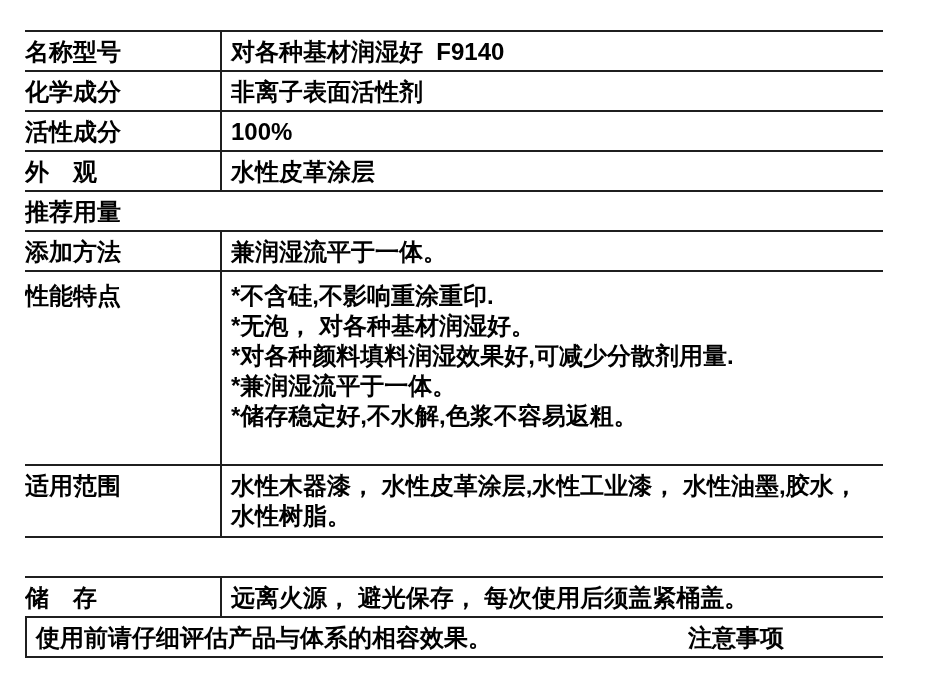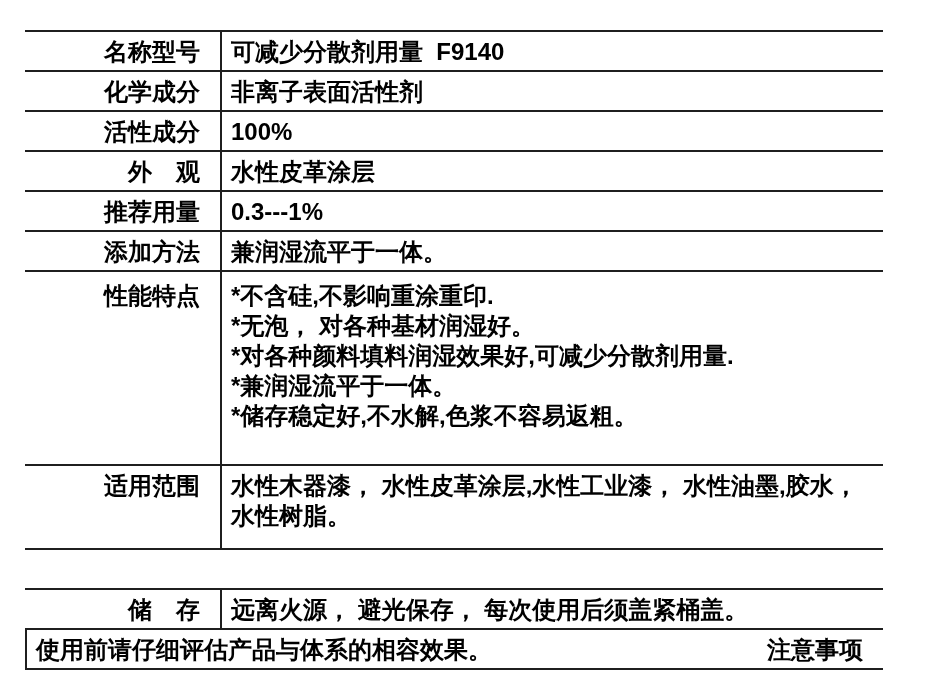--- a/index.html
+++ b/index.html
@@ -23,71 +23,70 @@
     border-top: 2px solid #1f1f1f;
     box-sizing: border-box;
   }
   .row {
     display: flex;
     box-sizing: border-box;
     height: 40px;
     border-bottom: 2px solid #1f1f1f;
   }
   .row.r-tall { height: 194px; }
-  .row.r-two  { height: 84px; }
+  .row.r-two  { height: 72px; }
   .cell {
     box-sizing: border-box;
     font-size: 24px;
     font-weight: bold;
     line-height: 30px;
     padding-top: 5px;
     white-space: pre;
     overflow: hidden;
   }
   .label-cell {
     width: 195px;
-    text-align: right;
-    padding-right: 20px;
+    text-align: left;
+    padding-right: 8px;
   }
   .value-cell {
     flex: 1;
     border-left: 2px solid #1f1f1f;
     padding-left: 9px;
     text-align: left;
   }
   .row.r-tall .cell { padding-top: 9px; }
 </style>
 </head>
 <body>
 
 <div class="spec-table">
 
   <div class="row">
     <div class="cell label-cell">名称型号</div>
-    <div class="cell value-cell">可减少分散剂用量  F9140</div>
+    <div class="cell value-cell">对各种基材润湿好  F9140</div>
   </div>
 
   <div class="row">
     <div class="cell label-cell">化学成分</div>
     <div class="cell value-cell">非离子表面活性剂</div>
   </div>
 
   <div class="row">
     <div class="cell label-cell">活性成分</div>
     <div class="cell value-cell">100%</div>
   </div>
 
   <div class="row">
     <div class="cell label-cell">外　观</div>
     <div class="cell value-cell">水性皮革涂层</div>
   </div>
 
   <div class="row">
     <div class="cell label-cell">推荐用量</div>
-    <div class="cell value-cell">0.3---1%</div>
   </div>
 
   <div class="row">
     <div class="cell label-cell">添加方法</div>
     <div class="cell value-cell">兼润湿流平于一体。</div>
   </div>
 
   <div class="row r-tall">
     <div class="cell label-cell">性能特点</div>
     <div class="cell value-cell">*不含硅,不影响重涂重印.

